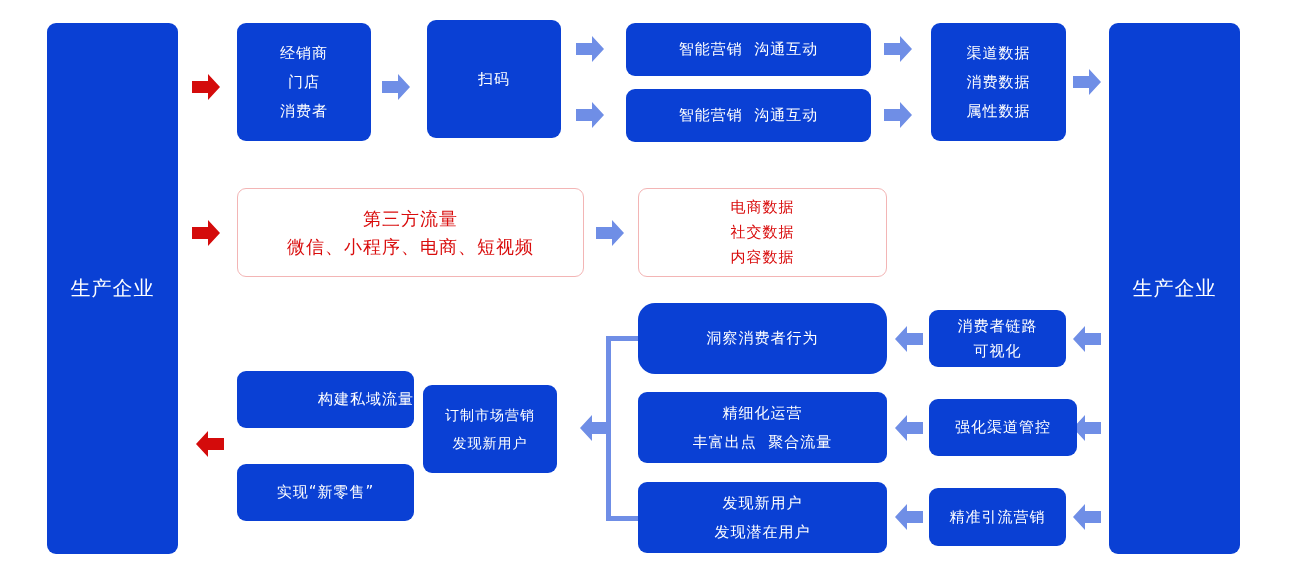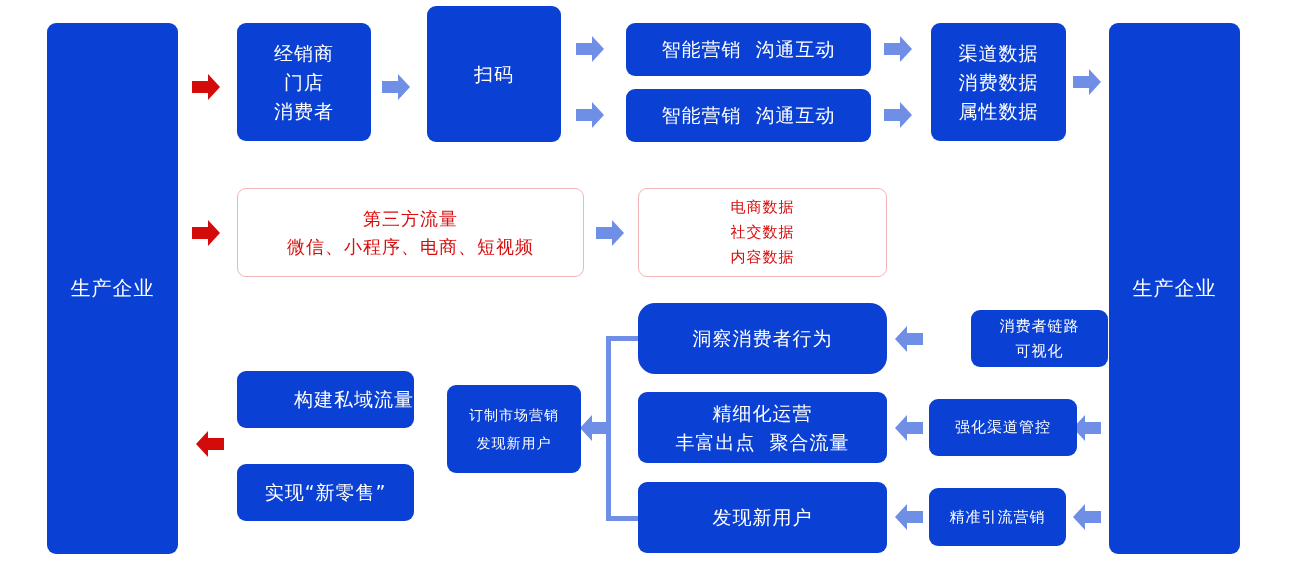--- a/index.html
+++ b/index.html
@@ -2,21 +2,21 @@
 <html><head>
 <meta charset="utf-8">
 <style>
   html, body { margin: 0; padding: 0; background: #ffffff; }
   body { width: 1290px; height: 576px; position: relative; overflow: hidden;
          font-family: "DejaVu Sans", "Liberation Sans", sans-serif; }
   .box { position: absolute; box-sizing: border-box; display: flex; flex-direction: column;
          align-items: center; justify-content: center; text-align: center; border-radius: 9px; }
   .blue { background: #0a40d4; color: #ffffff; }
   .redline { background: #ffffff; border: 1.5px solid #f3b5b5; color: #d90d0d; }
-  .t18 { font-size: 19px; line-height: 29px; letter-spacing: 1px; }
+  .t18 { font-size: 15px; line-height: 29px; letter-spacing: 1px; }
   .t17 { font-size: 18px; line-height: 28px; letter-spacing: 1px; }
   .t15 { font-size: 15px; line-height: 25px; letter-spacing: 1px; }
   .t14 { font-size: 14px; line-height: 28px; letter-spacing: 1px; }
   .t20 { font-size: 20px; letter-spacing: 1px; }
   .line { display: block; white-space: pre; }
   .arrow { position: absolute; width: 28px; height: 26px; }
   .arrow svg { width: 100%; height: 100%; display: block; }
   .bracket { position: absolute; background: #6f8ee6; }
 </style>
 </head>
@@ -37,21 +37,21 @@
 <div class="box blue t18" style="left:237px; top:23px; width:134px; height:118px;">
   <span class="line">经销商</span>
   <span class="line">门店</span>
   <span class="line">消费者</span>
 </div>
 <div class="arrow" style="left:382px; top:74px;">
   <svg viewBox="0 0 28 26">
       <polygon points="0,7 16,7 16,0 28,13 16,26 16,19 0,19" fill="#6f8ee6"></polygon>
     </svg>
 </div>
-<div class="box blue t18" style="left:427px; top:6px; width:134px; height:136px;">
+<div class="box blue t18" style="left:427px; top:20px; width:134px; height:118px;">
   <span>扫码</span>
 </div>
 <div class="arrow" style="left:576px; top:36px;">
   <svg viewBox="0 0 28 26">
       <polygon points="0,7 16,7 16,0 28,13 16,26 16,19 0,19" fill="#6f8ee6"></polygon>
     </svg>
 </div>
 <div class="arrow" style="left:576px; top:102px;">
   <svg viewBox="0 0 28 26">
       <polygon points="0,7 16,7 16,0 28,13 16,26 16,19 0,19" fill="#6f8ee6"></polygon>
@@ -113,21 +113,21 @@
   <svg viewBox="0 0 28 26">
       <polygon points="28,7 12,7 12,0 0,13 12,26 12,19 28,19" fill="#6f8ee6"></polygon>
     </svg>
 </div>
 <div class="arrow" style="left:1073px; top:504px;">
   <svg viewBox="0 0 28 26">
       <polygon points="28,7 12,7 12,0 0,13 12,26 12,19 28,19" fill="#6f8ee6"></polygon>
     </svg>
 </div>
 
-<div class="box blue t15" style="left:929px; top:310px; width:137px; height:57px;margin-left:42px;">
+<div class="box blue t15" style="left:929px; top:310px; width:137px; height:57px;">
   <span class="line">消费者链路</span>
   <span class="line">可视化</span>
 </div>
 <div class="box blue t15" style="left:929px; top:399px; width:148px; height:57px;">
   <span class="line">强化渠道管控</span>
 </div>
 <div class="box blue t15" style="left:929px; top:488px; width:137px; height:58px;">
   <span class="line">精准引流营销</span>
 </div>
 
@@ -149,32 +149,33 @@
 
 <div class="box blue t18" style="left:638px; top:303px; width:249px; height:71px;border-radius:17px;">
   <span class="line">洞察消费者行为</span>
 </div>
 <div class="box blue t18" style="left:638px; top:392px; width:249px; height:71px;">
   <span class="line">精细化运营</span>
   <span class="line">丰富出点  聚合流量</span>
 </div>
 <div class="box blue t18" style="left:638px; top:482px; width:249px; height:71px;">
   <span class="line">发现新用户</span>
+  <span class="line">发现潜在用户</span>
 </div>
 
 <div class="bracket" style="left:606px; top:336px; width:5px; height:185px;"></div>
 <div class="bracket" style="left:606px; top:336px; width:32px; height:5px;"></div>
 <div class="bracket" style="left:606px; top:516px; width:32px; height:5px;"></div>
 <div class="arrow" style="left:580px; top:415px;">
   <svg viewBox="0 0 28 26">
       <polygon points="28,7 12,7 12,0 0,13 12,26 12,19 28,19" fill="#6f8ee6"></polygon>
     </svg>
 </div>
 
-<div class="box blue t14" style="left:447px; top:385px; width:134px; height:88px;">
+<div class="box blue t14" style="left:423px; top:385px; width:134px; height:88px;">
   <span class="line">订制市场营销</span>
   <span class="line">发现新用户</span>
 </div>
 
 <div class="box blue t18" style="left:237px; top:371px; width:177px; height:57px;align-items:flex-end;">
   <span>构建私域流量</span>
 </div>
 <div class="box blue t18" style="left:237px; top:440px; width:177px; height:57px;margin-top:24px;">
   <span>实现“新零售”</span>
 </div>

